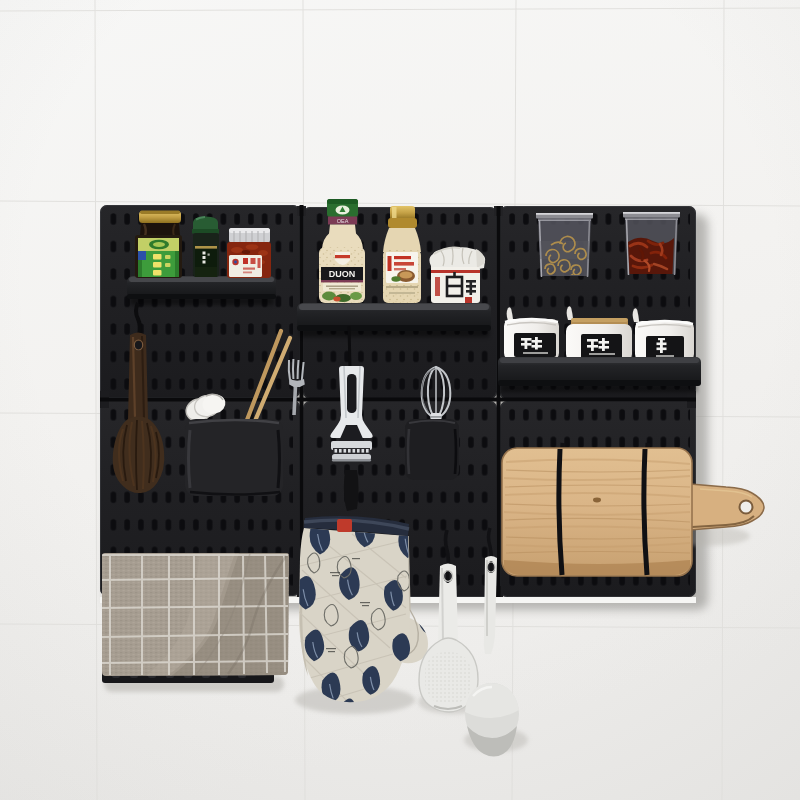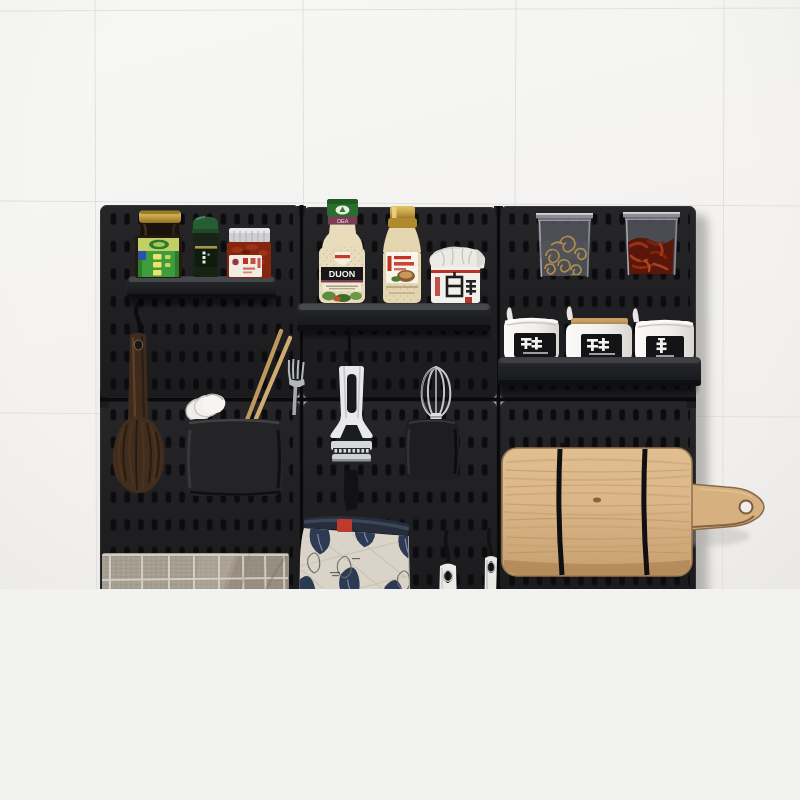--- a/index.html
+++ b/index.html
@@ -1,16 +1,16 @@
 <!DOCTYPE html>
 <html><head>
 <meta charset="utf-8">
 <style>
   html,body{margin:0;padding:0;background:#f2f2f0;font-family:"Liberation Sans",sans-serif;}
-  #scene{width:800px;height:589px;position:relative;overflow:hidden;text-align:center;}
+  #scene{width:800px;height:800px;position:relative;overflow:hidden;text-align:center;}
 </style>
 </head>
 <body>
 <div id="scene">
 <svg width="800" height="800" viewBox="0 0 800 800" xmlns="http://www.w3.org/2000/svg">
 <defs>
   <linearGradient id="wallg" x1="0" y1="0" x2="0.25" y2="1">
     <stop offset="0" stop-color="#f7f7f6"></stop>
     <stop offset="0.5" stop-color="#f3f2f0"></stop>
     <stop offset="1" stop-color="#edecea"></stop>

